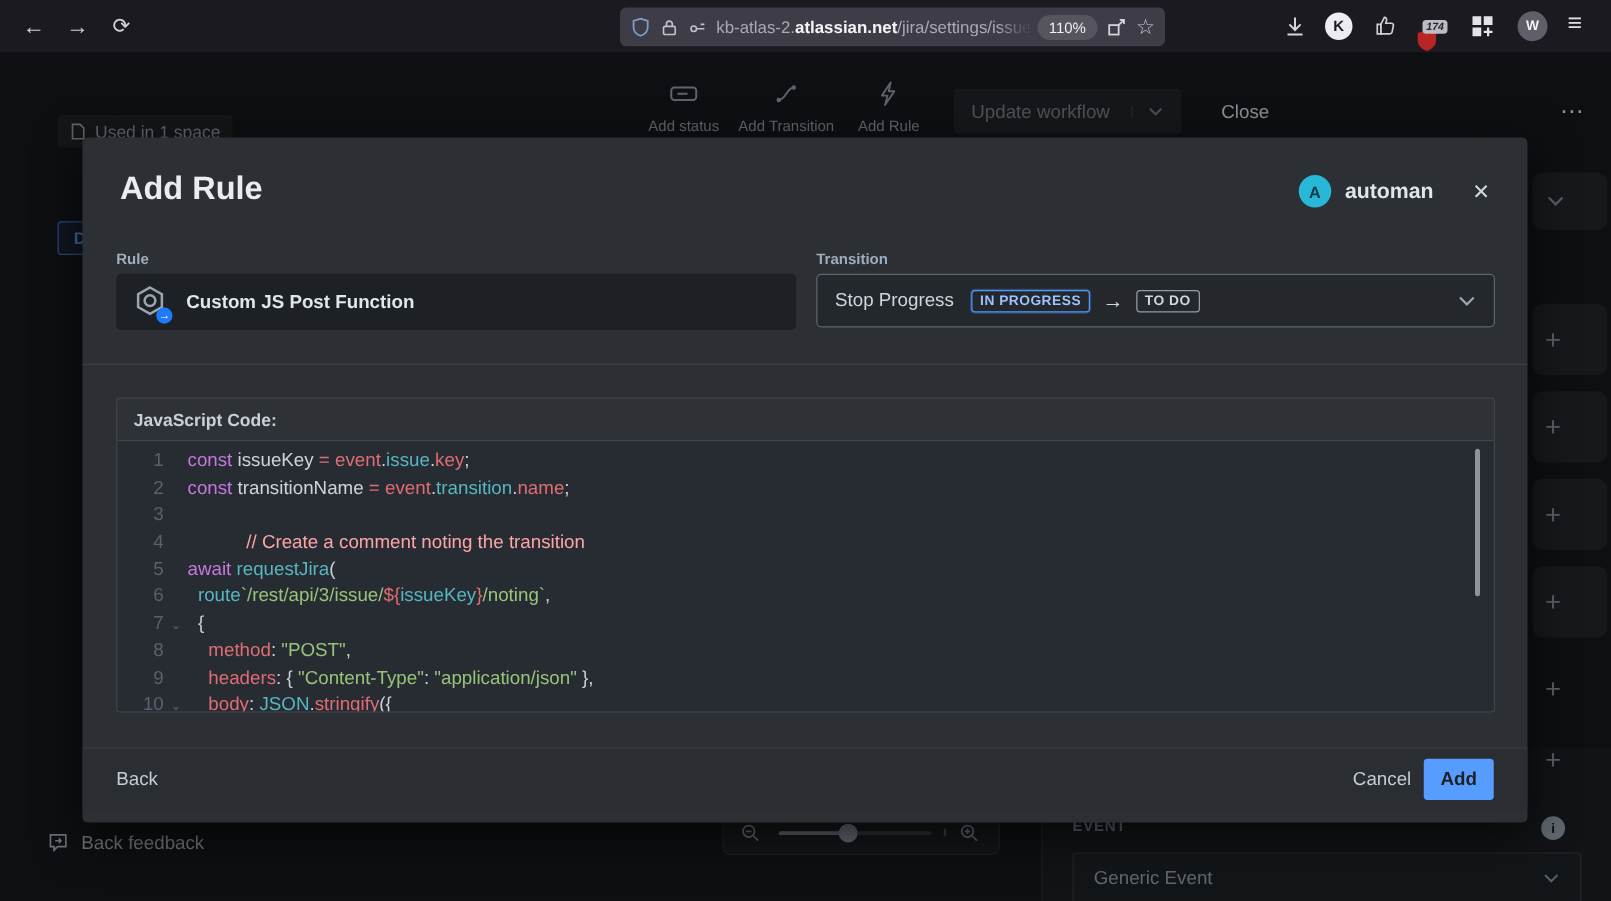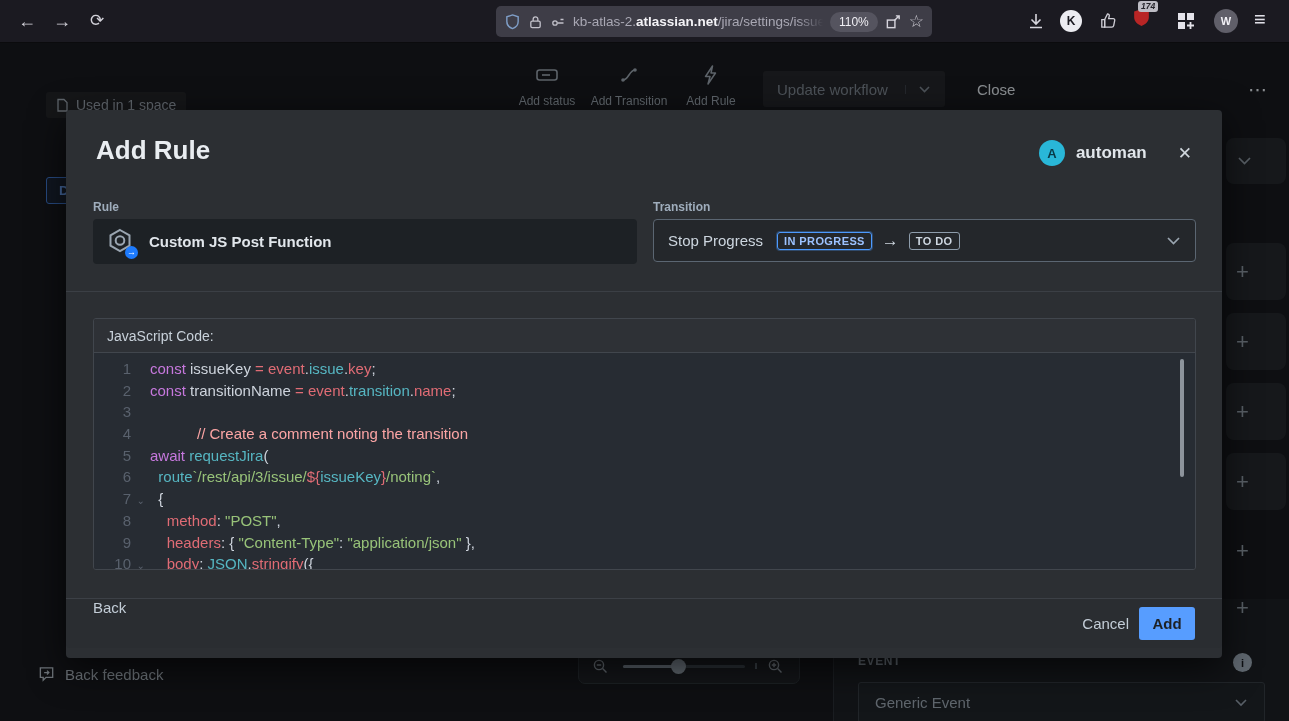--- a/index.html
+++ b/index.html
@@ -58,29 +58,29 @@
   .hex-badge{position:absolute;right:-3px;bottom:-2px;width:13px;height:13px;border-radius:50%;background:#1d7afc;color:#fff;font-size:9px;display:flex;align-items:center;justify-content:center;}
   .trans-box{position:absolute;left:587px;top:109px;width:543px;height:43px;background:#24272b;border:1px solid #5b6672;border-radius:4px;display:flex;align-items:center;gap:10px;padding:0 14px;cursor:pointer;}
   .trans-name{font-size:15px;color:#cdd6df;margin-right:4px;}
   .badge{font-size:11px;font-weight:700;letter-spacing:.4px;border-radius:3px;padding:2px 6px;white-space:nowrap;}
   .badge.from{color:#9cc2ff;border:1px solid #4c9aff;box-shadow:0 0 0 1px rgba(76,154,255,.30);}
   .badge.to{color:#ced7e1;border:1px solid #8e9dac;}
   .trans-arrow{color:#cdd6df;font-size:17px;}
   .trans-chev{margin-left:auto;color:#9aa5b0;}
   .m-divider{position:absolute;left:0;top:181px;width:1156px;height:1px;background:#3b3f45;}
   .code-box{position:absolute;left:27px;top:208px;width:1103px;height:252px;border:1px solid #41464d;border-radius:3px;overflow:hidden;}
-  .code-head{height:34px;background:#2e3136;border-bottom:1px solid #41464d;display:flex;align-items:center;padding:0 13px;font-size:14px;color:#c8d1da;}
+  .code-head{height:34px;background:#2e3136;border-bottom:1px solid #41464d;display:flex;align-items:center;padding:0 13px;font-size:14px;color:#c8d1da;font-weight:bold;}
   .editor{position:relative;height:217px;background:#272c33;font-family:"DejaVu Sans Mono",monospace;font-size:15px;padding-top:5px;overflow:hidden;}
   .cl{display:flex;height:21.7px;line-height:21.7px;white-space:pre;}
   .gut{position:relative;width:52px;flex:0 0 52px;text-align:right;padding-right:15px;color:#59616d;}
   .fold{position:absolute;right:1px;top:2px;font-size:10px;color:#59616d;}
   .src{padding-left:4px;color:#cdd3dc;}
   .tk-k{color:#c678dd;margin-top:32px;} .tk-p{color:#cdd3dc;} .tk-r{color:#e06c75;} .tk-c{color:#56b6c2;} .tk-s{color:#98c379;} .tk-m{color:#fca5a5;margin-left:47px;}
   .sb{position:absolute;right:11px;top:6px;width:4px;height:118px;background:#8d949c;border-radius:2px;cursor:pointer;}
-  .m-footer{position:absolute;left:0;top:488px;width:1156px;height:50px;background:#2a2d31;border-top:1px solid #3c4046;border-radius:0 0 4px 4px;display:flex;padding:0 27px;}
+  .m-footer{position:absolute;left:0;top:488px;width:1156px;height:50px;background:#2a2d31;border-top:1px solid #3c4046;border-radius:0 0 4px 4px;display:flex;align-items:center;padding:0 27px;}
   .back-btn{font-size:15px;color:#c3cdd7;cursor:pointer;}
   .foot-right{margin-left:auto;display:flex;align-items:center;gap:10px;}
   .cancel-btn{font-size:15px;color:#c3cdd7;cursor:pointer;}
   .add-btn{width:56px;height:33px;background:#579dff;border:none;border-radius:3px;color:#1d2125;font-size:15px;font-weight:600;cursor:pointer;}
   svg{display:block;}
 </style>
 </head>
 <body>
 
 <div class="stage">
@@ -124,21 +124,21 @@
           <path d="M10 3v9M5.5 8.5L10 13l4.5-4.5M4 16.5h12" fill="none" stroke="#d6d5dd" stroke-width="1.6"></path>
         </svg>
     </span>
     <span class="circle-ext" style="left:1060px;top:10px;width:22px;height:22px;background:#ececf1;color:#1c1b22;font-size:12px;">K</span>
     <span class="bicon abs" style="left:1098px;top:11px;">
       <svg width="19" height="19" viewBox="0 0 20 20">
           <path d="M7 17V9l3-6c1.2 0 2.1 1 1.9 2.1L11.2 8H16c1 0 1.8.9 1.6 1.9l-1.1 5.6c-.2 1-1 1.5-2 1.5H7z" fill="none" stroke="#cfced6" stroke-width="1.4"></path>
           <path d="M4 9h3v8H4z" fill="none" stroke="#cfced6" stroke-width="1.4"></path>
         </svg>
     </span>
-    <span class="bicon abs" style="left:1131px;top:7px;font-style:italic;">
+    <span class="bicon abs" style="left:1131px;top:22px;font-style:italic;">
       <svg width="21" height="21" viewBox="0 0 20 20">
           <path d="M10 2l7 2.2v5.3c0 4.6-3.4 7-7 8.5-3.6-1.5-7-3.9-7-8.5V4.2z" fill="#b82525"></path>
         </svg>
       <span class="ext-badge">174</span>
     </span>
     <span class="bicon abs" style="left:1176px;top:11px;">
       <svg width="20" height="20" viewBox="0 0 20 20">
           <rect x="2" y="2" width="7" height="7" fill="#e4e3ea"></rect>
           <rect x="11" y="2" width="7" height="7" fill="#e4e3ea"></rect>
           <rect x="2" y="11" width="7" height="7" fill="#e4e3ea"></rect>

